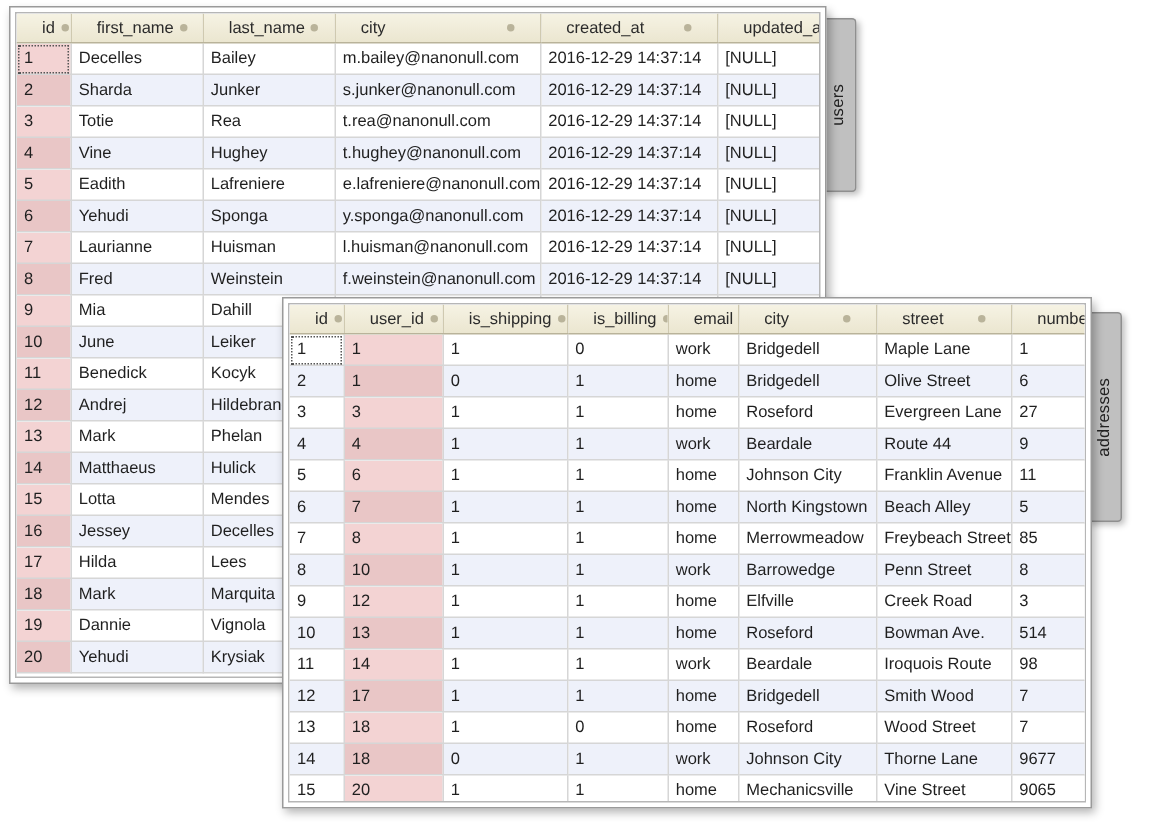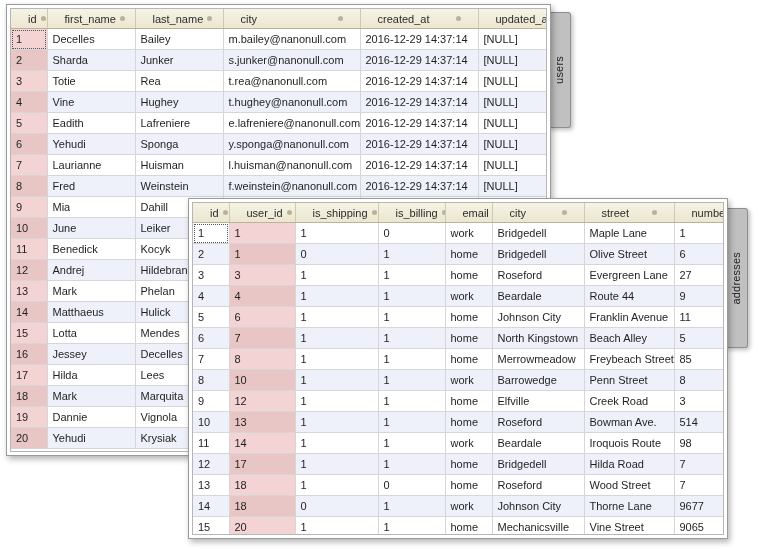--- a/index.html
+++ b/index.html
@@ -515,21 +515,21 @@
             <td>Iroquois Route</td>
             <td>98</td>
           </tr>
           <tr class="odd">
             <td>12</td>
             <td class="pk">17</td>
             <td>1</td>
             <td>1</td>
             <td>home</td>
             <td>Bridgedell</td>
-            <td>Hilda Road</td>
+            <td>Smith Wood</td>
             <td>7</td>
           </tr>
           <tr class="even">
             <td>13</td>
             <td class="pk">18</td>
             <td>1</td>
             <td>0</td>
             <td>home</td>
             <td>Roseford</td>
             <td>Wood Street</td>

